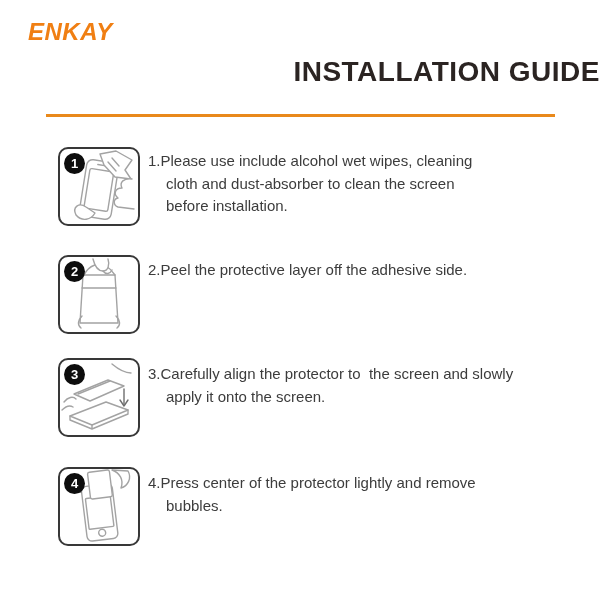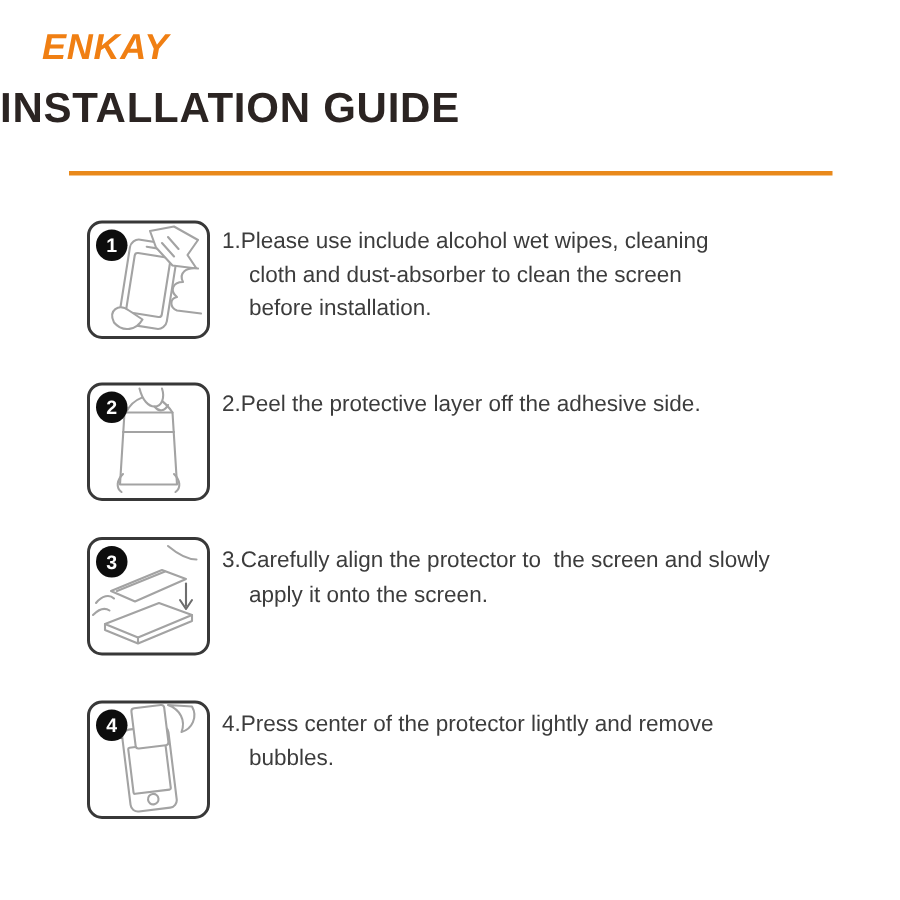--- a/index.html
+++ b/index.html
@@ -12,21 +12,21 @@
   .page { position: relative; width: 600px; height: 600px; background: #fff; }
 
   .logo {
     position: absolute; left: 28px; top: 18px;
     font-size: 24px; font-weight: bold; font-style: italic;
     color: #F07F13; letter-spacing: 0.5px;
   }
 
   .title {
     position: absolute; left: 0; top: 56px; width: 600px;
-    text-align: left;
+    text-align: right;
     font-size: 28px; font-weight: bold; color: #2B2422;
     letter-spacing: 0.5px;
   }
 
   .divider {
     position: absolute; left: 46px; top: 114px;
     width: 509px; height: 3px; background: #E9891B;
   }
 
   .illus-box {

